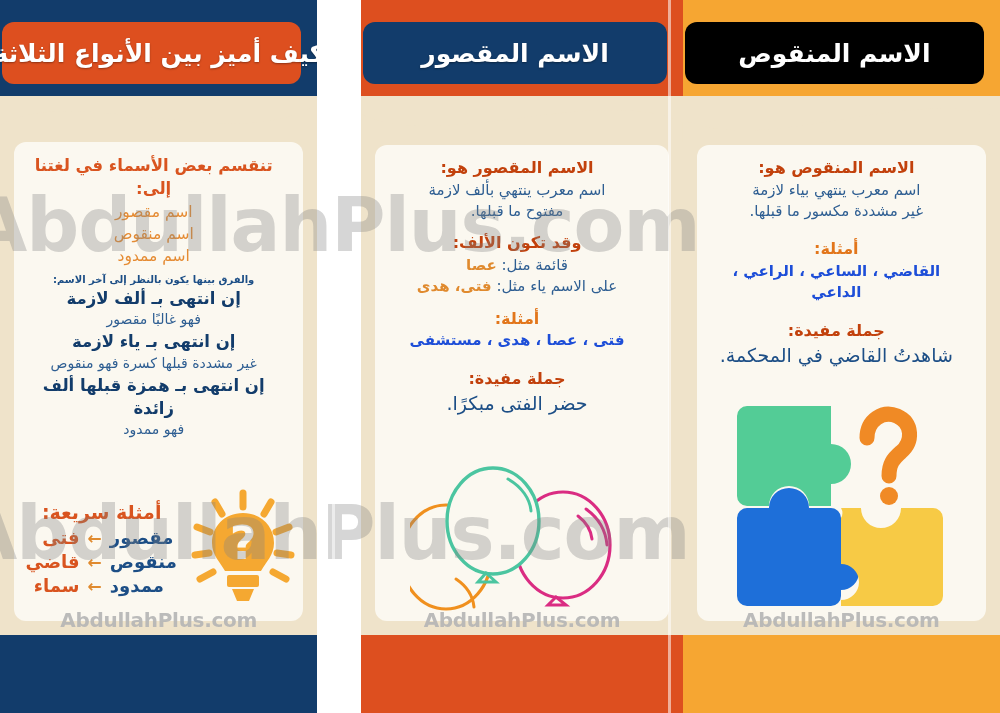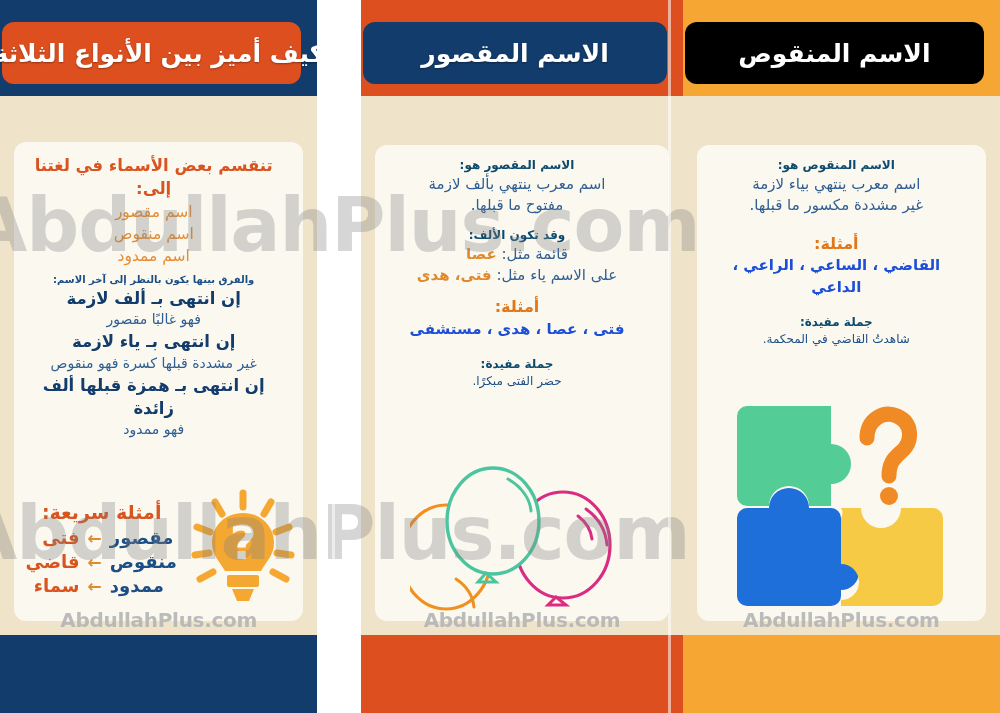--- a/index.html
+++ b/index.html
@@ -93,36 +93,36 @@
   .panel-middle .card{ top: 145px; }
 
   
   .t { line-height: 1.42; }
   .lbl-orange {
     color: #E2761B;
     font-weight: bold;
     font-size: 16px;
   }
   .lbl-navy {
-    color: #0c4a6e;
-    font-weight: bold;
-    font-size: 12px;
+    color: #c2410c;
+    font-weight: bold;
+    font-size: 16px;
   }
   .body-navy {
     color: #2E5E92;
     font-size: 15px;
   }
   .ex-line {
     color: #1d4ed8;
     font-size: 15px;
     font-weight: bold;
   }
   .sentence {
     color: #1C4E86;
-    font-size: 12px;
+    font-size: 19px;
   }
   .spacer-sm { height: 10px; }
   .spacer-md { height: 16px; }
   .hl-orange { color: #E08A2E; font-weight: bold; }
 
   
   .r-head { color: #D9541F; font-weight: bold; font-size: 16.5px; }
   .r-item { color: #E58B33; font-size: 15.5px; }
   .r-rule-head { color: #1C4E86; font-weight: bold; font-size: 10px; }
   .r-rule-bold { color: #123C6B; font-weight: bold; font-size: 16.5px; }

